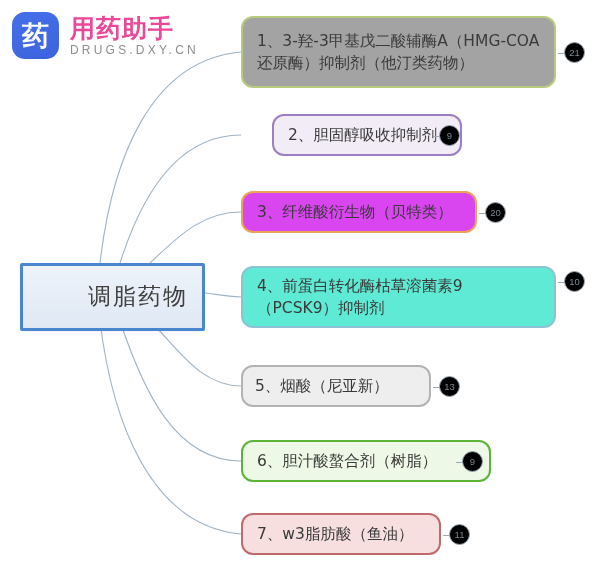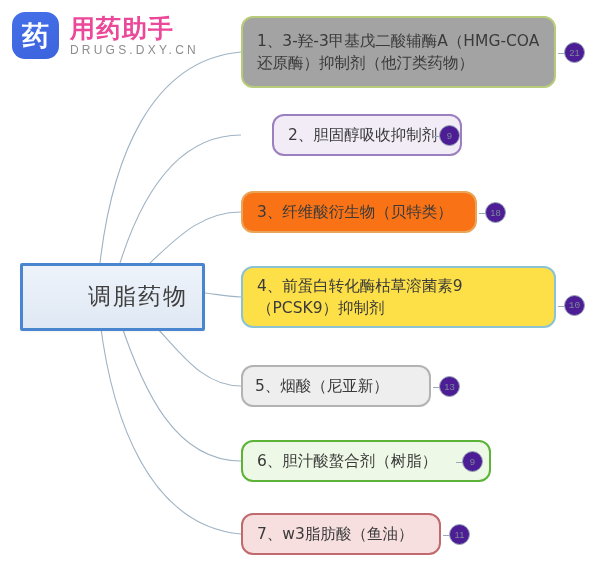--- a/index.html
+++ b/index.html
@@ -51,46 +51,46 @@
     background:linear-gradient(180deg,#eef3fa 0%,#dfe8f4 100%);
     justify-content:flex-end;
     font-size:23px;color:#404040;letter-spacing:2px;
     box-shadow:0 1px 2px rgba(0,0,0,.05);
   }
   .node-1{left:241px;top:16px;width:315px;height:72px;
     background:#a3a3a3;border-color:#b7cb7a;font-size:15.5px;}
   .node-2{left:241px;top:114px;width:190px;height:42px;
     background:#f2ecf7;border-color:#9b7fc0;font-size:15.5px;margin-left:31px;}
   .node-3{left:241px;top:191px;width:236px;height:42px;
-    background:#f97316;border-color:#e9a457;font-size:15.5px;}
+    background:#d946ef;border-color:#e9a457;font-size:15.5px;}
   .node-4{left:241px;top:266px;width:315px;height:62px;
-    background:#fde047;border-color:#8cc3d4;font-size:15.5px;}
+    background:#5eead4;border-color:#8cc3d4;font-size:15.5px;}
   .node-5{left:241px;top:365px;width:190px;height:42px;
     background:#eeeeee;border-color:#b3b3b3;font-size:15.5px;padding-left:12px;}
   .node-6{left:241px;top:440px;width:250px;height:42px;
     background:#eef8e6;border-color:#5cb338;font-size:15.5px;}
   .node-7{left:241px;top:513px;width:200px;height:42px;
     background:#f7dedf;border-color:#c06a6d;font-size:15.5px;}
 
   
   .badge{
     position:absolute;width:19px;height:19px;border-radius:50%;
-    border:1px solid #9aa9b5;background:#4c1d95;
+    border:1px solid #9aa9b5;background:#000000;
     display:flex;align-items:center;justify-content:center;
     font-size:9.5px;color:#7b8a96;
     font-family:"Liberation Sans",sans-serif;
   }
   .badge::before{
     content:"";position:absolute;left:-7px;top:50%;
     width:7px;height:1px;background:#9aa9b5;
   }
   .b1{left:564px;top:42px;}
   .b2{left:439px;top:125px;}
   .b3{left:485px;top:202px;}
-  .b4{left:564px;top:295px;font-family:Liberation Mono, monospace;}
+  .b4{left:564px;top:271px;}
   .b5{left:439px;top:376px;}
   .b6{left:462px;top:451px;}
   .b7{left:449px;top:524px;}
 </style>
 </head>
 <body>
 
 <div id="canvas">
 
   <div class="logo-wrap">
@@ -123,21 +123,21 @@
   <div class="badge b1">21</div>
 
   <div class="node node-2">
     <span>2、胆固醇吸收抑制剂</span>
   </div>
   <div class="badge b2">9</div>
 
   <div class="node node-3">
     <span>3、纤维酸衍生物（贝特类）</span>
   </div>
-  <div class="badge b3">18</div>
+  <div class="badge b3">20</div>
 
   <div class="node node-4">
     <span>4、前蛋白转化酶枯草溶菌素9（PCSK9）抑制剂</span>
   </div>
   <div class="badge b4">10</div>
 
   <div class="node node-5">
     <span>5、烟酸（尼亚新）</span>
   </div>
   <div class="badge b5">13</div>

